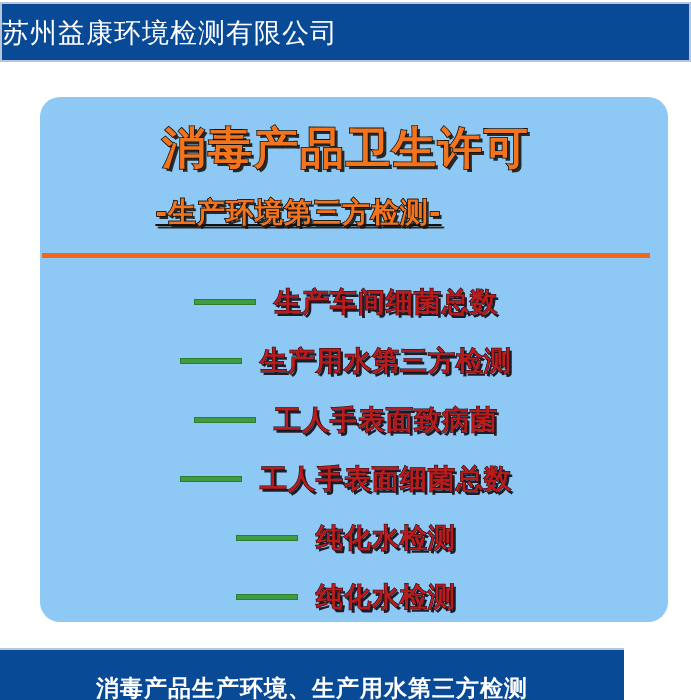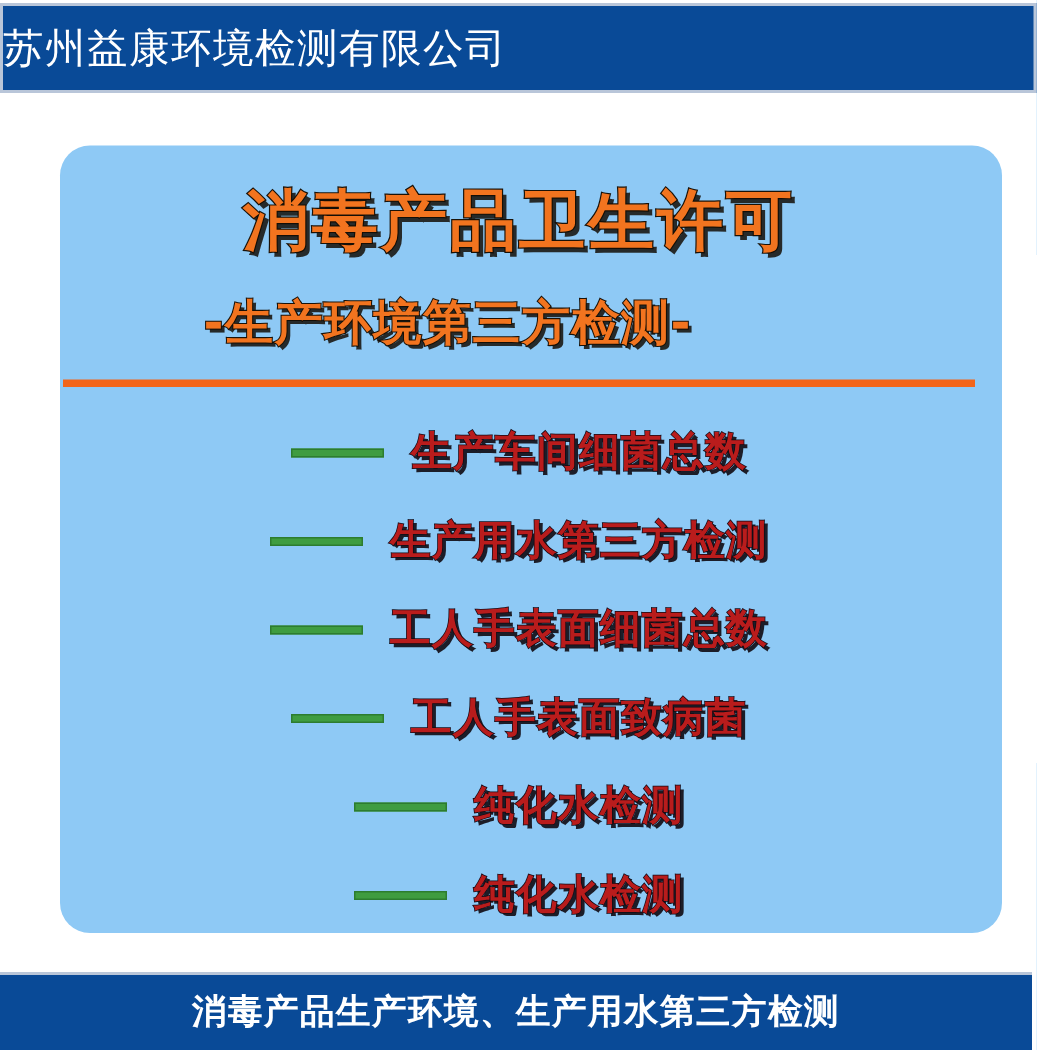--- a/index.html
+++ b/index.html
@@ -78,29 +78,30 @@
     paint-order: stroke fill;
     text-shadow: 3px 3px 0 rgba(20,14,6,0.85);
   }
 
   .panel-subtitle {
     position: absolute;
     left: 0;
     top: 101px;
     width: 517px;
     text-align: center;
-    font-size: 32px;
+    font-size: 28px;
     font-weight: bold;
     color: #f2741f;
     letter-spacing: 1px;
     line-height: 1.1;
     white-space: nowrap;
     -webkit-text-stroke: 1.4px #1a1208;
     paint-order: stroke fill;
     text-shadow: 2.5px 2.5px 0 rgba(20,14,6,0.85);
+    text-decoration: underline;
   }
 
   .divider {
     position: absolute;
     left: 2px;
     top: 156px;
     width: 608px;
     height: 5px;
     background: #f2651a;
   }
@@ -137,27 +138,27 @@
     -webkit-text-stroke: 1px #140b16;
     paint-order: stroke fill;
     text-shadow: 2.5px 2.5px 0 rgba(15,10,18,0.9);
   }
 
   
   .footer-bar {
     position: absolute;
     left: 0;
     top: 648px;
-    width: 688px;
+    width: 624px;
     height: 52px;
     background: #094a97;
     border-top: 2px solid #b9c6d9;
     box-sizing: border-box;
     display: flex;
-    align-items: center;
+    align-items: flex-end;
     justify-content: center;
   }
   .footer-title {
     color: #ffffff;
     font-size: 23px;
     font-weight: bold;
     letter-spacing: 1px;
     line-height: 1;
     white-space: nowrap;
   }
@@ -186,26 +187,26 @@
         <span class="item-label">生产车间细菌总数</span>
       </div>
 
       <div class="list-item">
         <span class="dash"></span>
         <span class="item-label">生产用水第三方检测</span>
       </div>
 
       <div class="list-item">
         <span class="dash"></span>
+        <span class="item-label">工人手表面致病菌</span>
+      </div>
+
+      <div class="list-item">
+        <span class="dash"></span>
         <span class="item-label">工人手表面细菌总数</span>
-      </div>
-
-      <div class="list-item">
-        <span class="dash"></span>
-        <span class="item-label">工人手表面致病菌</span>
       </div>
 
       <div class="list-item">
         <span class="dash"></span>
         <span class="item-label">纯化水检测</span>
       </div>
 
       <div class="list-item">
         <span class="dash"></span>
         <span class="item-label">纯化水检测</span>

